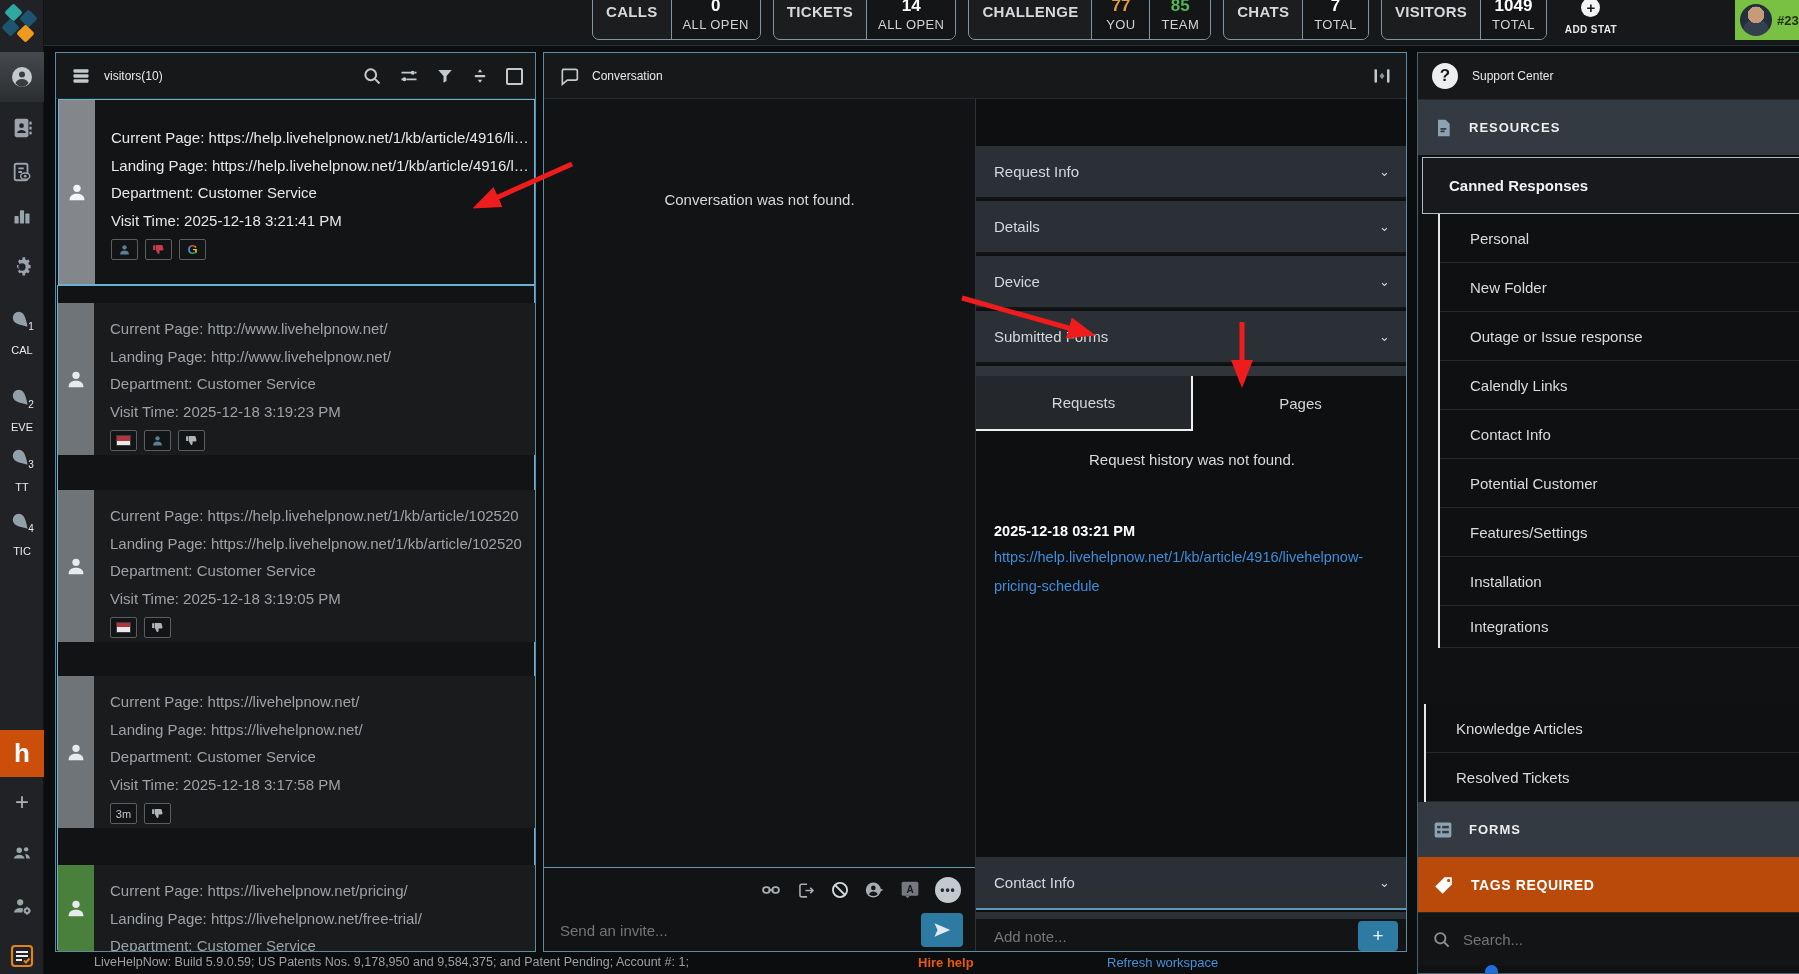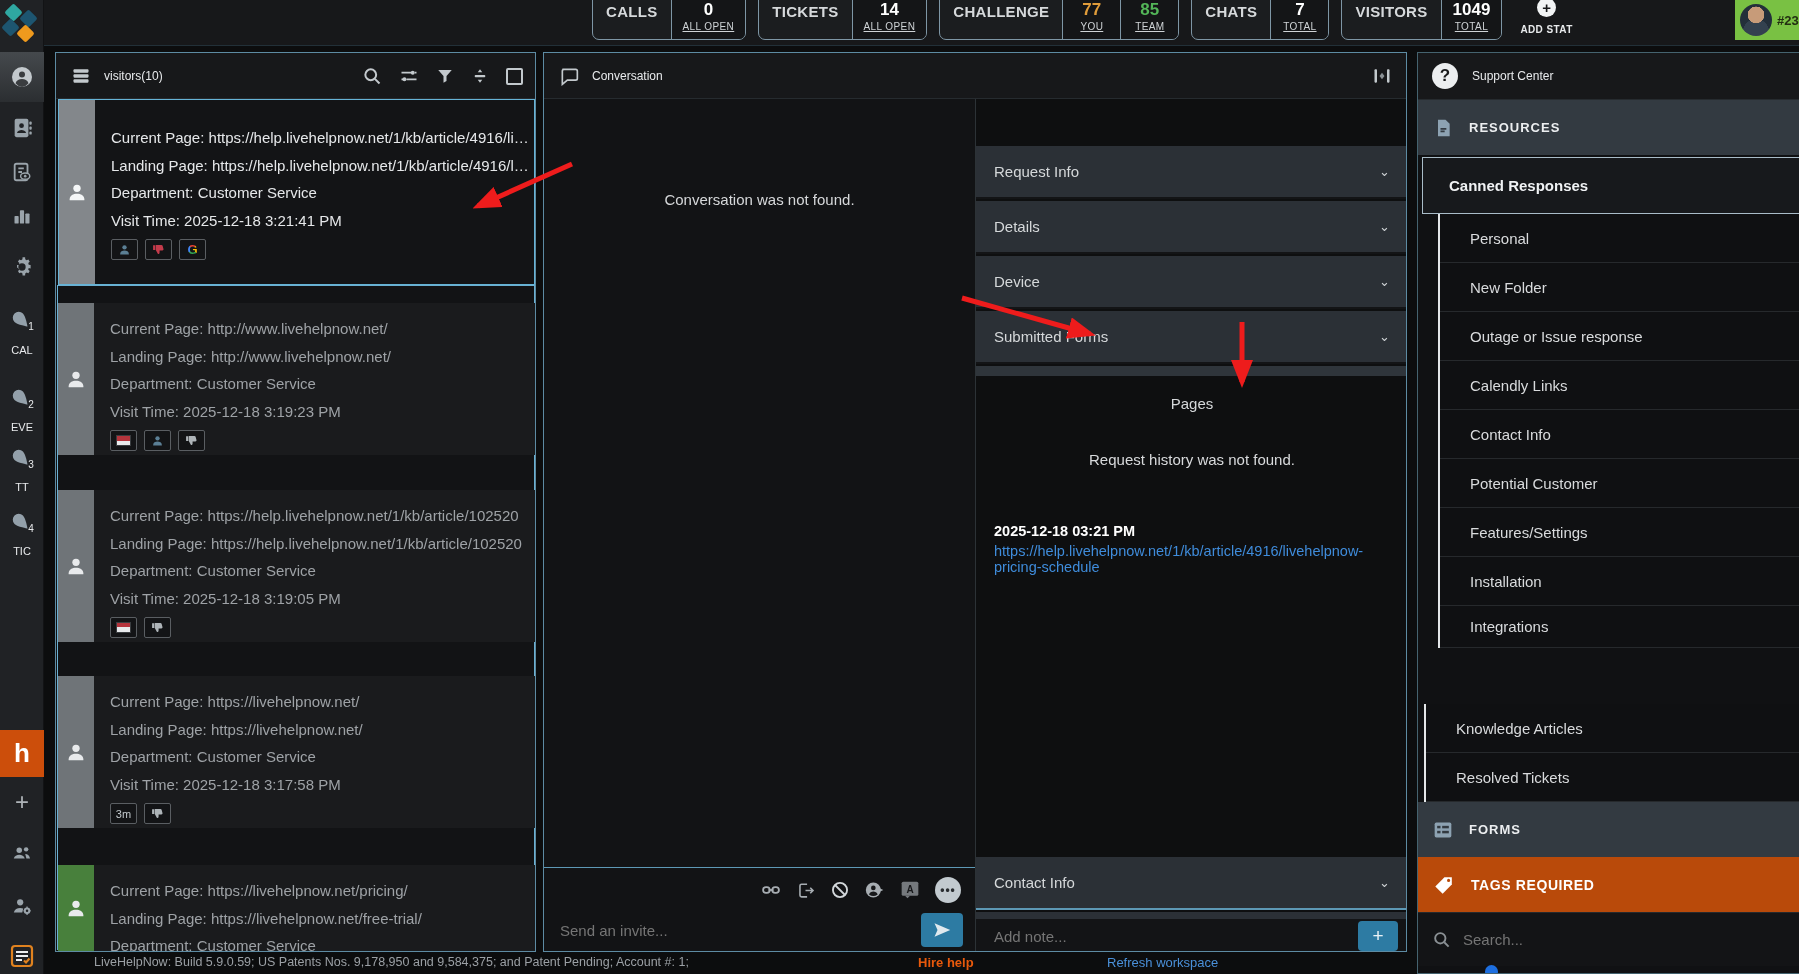--- a/index.html
+++ b/index.html
@@ -7,21 +7,21 @@
   body { font-family:"Liberation Sans", sans-serif; }
   .app { position:relative; width:1799px; height:974px; overflow:hidden; background:#0c0d0e; color:#d5d8da; }
 
   
   .topbar { position:absolute; left:44px; top:0; right:0; height:46px; background:#17181a; border-bottom:1px solid #223038; }
   .stats { position:absolute; left:548px; top:-18px; display:flex; gap:12px; align-items:flex-start; }
   .stat-box { display:flex; height:58px; border:1px solid #7e96a5; border-radius:7px; background:#1b1d1f; overflow:hidden; cursor:pointer; }
   .stat-label { display:flex; align-items:center; padding:0 13px; font-weight:bold; font-size:15px; color:#d6d9db; letter-spacing:.3px; }
   .stat-cell { border-left:1px solid #7e96a5; background:#141517; padding:4px 11px 7px; display:flex; flex-direction:column; align-items:center; justify-content:flex-end; min-width:58px; }
   .stat-num { font-weight:bold; font-size:17px; color:#fff; line-height:18px; }
-  .stat-unit { font-size:10px; color:#cfd3d6; letter-spacing:.4px; margin-top:2px;text-decoration:underline; }
+  .stat-unit { font-size:13px; color:#cfd3d6; letter-spacing:.4px; margin-top:2px; }
   .add-stat { display:flex; flex-direction:column; align-items:center; margin-top:16px; margin-left:6px; cursor:pointer; }
   .add-stat-circle { width:19px; height:19px; border-radius:50%; background:#f2f4f5; color:#17181a; font-weight:bold; font-size:15px; line-height:19px; text-align:center; }
   .add-stat-label { margin-top:7px; font-size:10px; font-weight:bold; color:#e8eaec; letter-spacing:.4px; }
   .user-badge { position:absolute; right:0; top:0; width:64px; height:40px; background:#79c143; display:flex; align-items:center; cursor:pointer; }
   .user-avatar { width:32px; height:32px; border-radius:50%; margin-left:5px; background:
       radial-gradient(circle at 50% 34%, #c79b79 0 31%, rgba(0,0,0,0) 32%),
       radial-gradient(circle at 50% 88%, #33414f 0 40%, rgba(0,0,0,0) 41%),
       #232f3a; }
   .user-num { margin-left:5px; font-size:13px; font-weight:bold; color:#233012; }
 
@@ -74,21 +74,21 @@
   .details-col { position:absolute; left:432px; top:46px; width:432px; bottom:0; background:#0e0f10; }
   .acc-row { position:absolute; left:0; width:432px; height:53px; background:#2b3036; display:flex; align-items:center; justify-content:space-between; padding:0 18px; font-size:15px; color:#d5d8da; cursor:pointer; border-bottom:2px solid #131416; }
   .acc-row .chev { color:#cfd3d6; font-size:13px; }
   .acc-open { font-weight:bold; color:#fff; }
   .tabs { position:absolute; left:0; top:277px; width:432px; height:55px; display:flex; }
   .tab { flex:1; display:flex; align-items:center; justify-content:center; font-size:15px; color:#d5d8da; cursor:pointer; }
   .tab-active { background:#24272b; border-bottom:2px solid #eef0f2; border-right:2px solid #eef0f2; }
   .hist-content { position:absolute; left:0; top:332px; width:432px; height:380px; background:#0e0f10; }
   .hist-empty { margin-top:20px; text-align:center; font-size:15px; color:#d8dadc; }
   .hist-time { margin:55px 18px 4px; font-size:14.5px; font-weight:bold; color:#fff; }
-  .hist-link { margin:0 18px; font-size:14.5px; color:#3f8cdb; line-height:16px; overflow-wrap:anywhere; cursor:pointer; text-decoration:none; display:block; }
+  .hist-link { margin:0 18px; font-size:14.5px; color:#3f8cdb; line-height:29px; overflow-wrap:anywhere; cursor:pointer; text-decoration:none; display:block; }
   .note-row { position:absolute; left:0; top:820px; width:432px; height:34px; display:flex; align-items:center; padding:0 10px 0 18px; background:#131416; }
 
   
   .support { position:absolute; left:1417px; top:52px; width:382px; height:922px; background:#101113; border:1px solid #45636f; border-right:none; overflow:hidden; }
   .sc-header { height:47px; background:#17181a; display:flex; align-items:center; border-bottom:1px solid #262b2f; }
   .q-circle { width:26px; height:26px; border-radius:50%; background:#eceef0; color:#17181a; font-weight:bold; font-size:17px; display:flex; align-items:center; justify-content:center; margin:0 14px 0 14px; }
   .slate-row { position:absolute; left:0; width:382px; height:55px; background:#333a41; display:flex; align-items:center; cursor:pointer; }
   .slate-row .row-ic { margin:0 16px 0 15px; color:#8da2b2; display:flex; }
   .slate-label { font-size:13px; font-weight:bold; color:#eceef0; letter-spacing:1px; }
   .canned { position:absolute; left:4px; top:104px; width:378px; height:57px; background:#17191c; border:1px solid #a9bcc8; display:flex; align-items:center; padding-left:26px; font-size:15px; font-weight:bold; color:#f0f2f4; cursor:pointer; }
@@ -542,20 +542,21 @@
       <div class="acc-row" style="top:212px">
         <span>Submitted Forms</span>
           <span class="chev">⌄</span>
       </div>
       <div class="acc-row acc-open" style="top:267px;background:#2f353b">
         <span>History</span>
           <span class="chev">⌃</span>
       </div>
 
       <div class="tabs">
+        <div class="tab tab-active">Requests</div>
         <div class="tab" style="background:#0e0f10">Pages</div>
       </div>
 
       <div class="hist-content">
         <div class="hist-empty">Request history was not found.</div>
         <div class="hist-time">2025-12-18 03:21 PM</div>
         <a class="hist-link">https://help.livehelpnow.net/1/kb/article/4916/livehelpnow-pricing-schedule</a>
       </div>
 
       <div class="acc-row" style="top:758px;border-bottom-color:#5d98b5">

